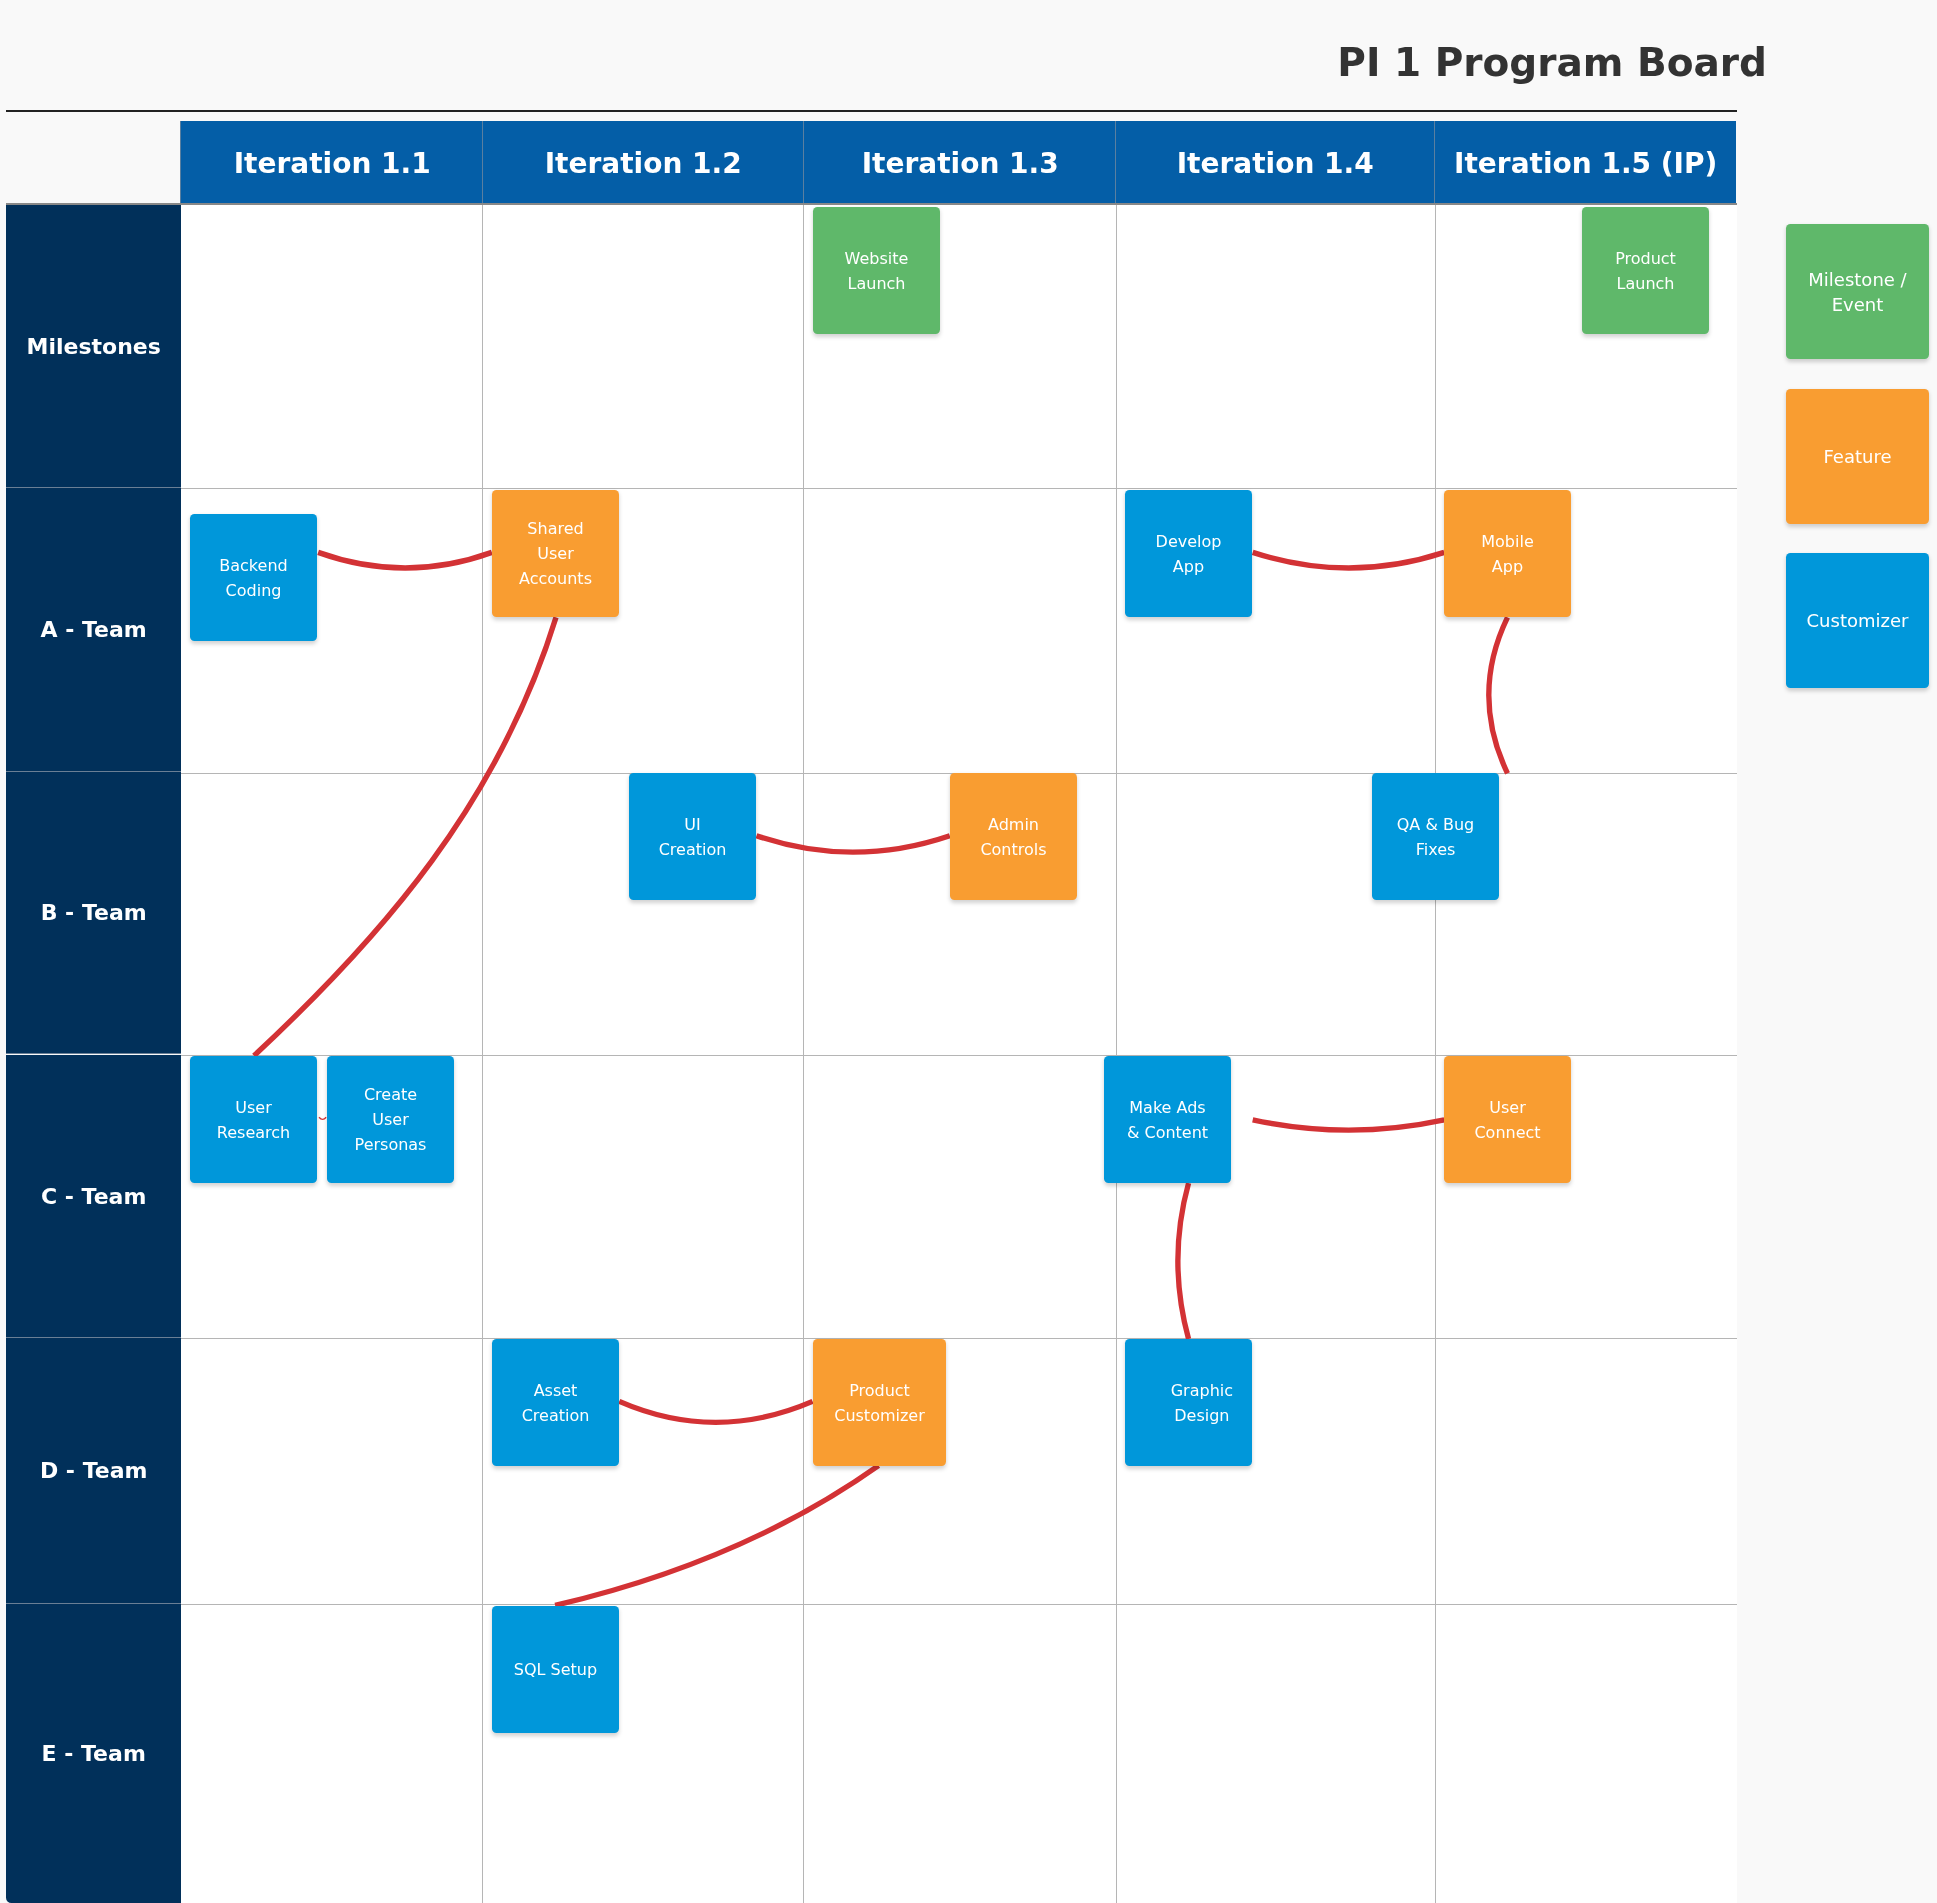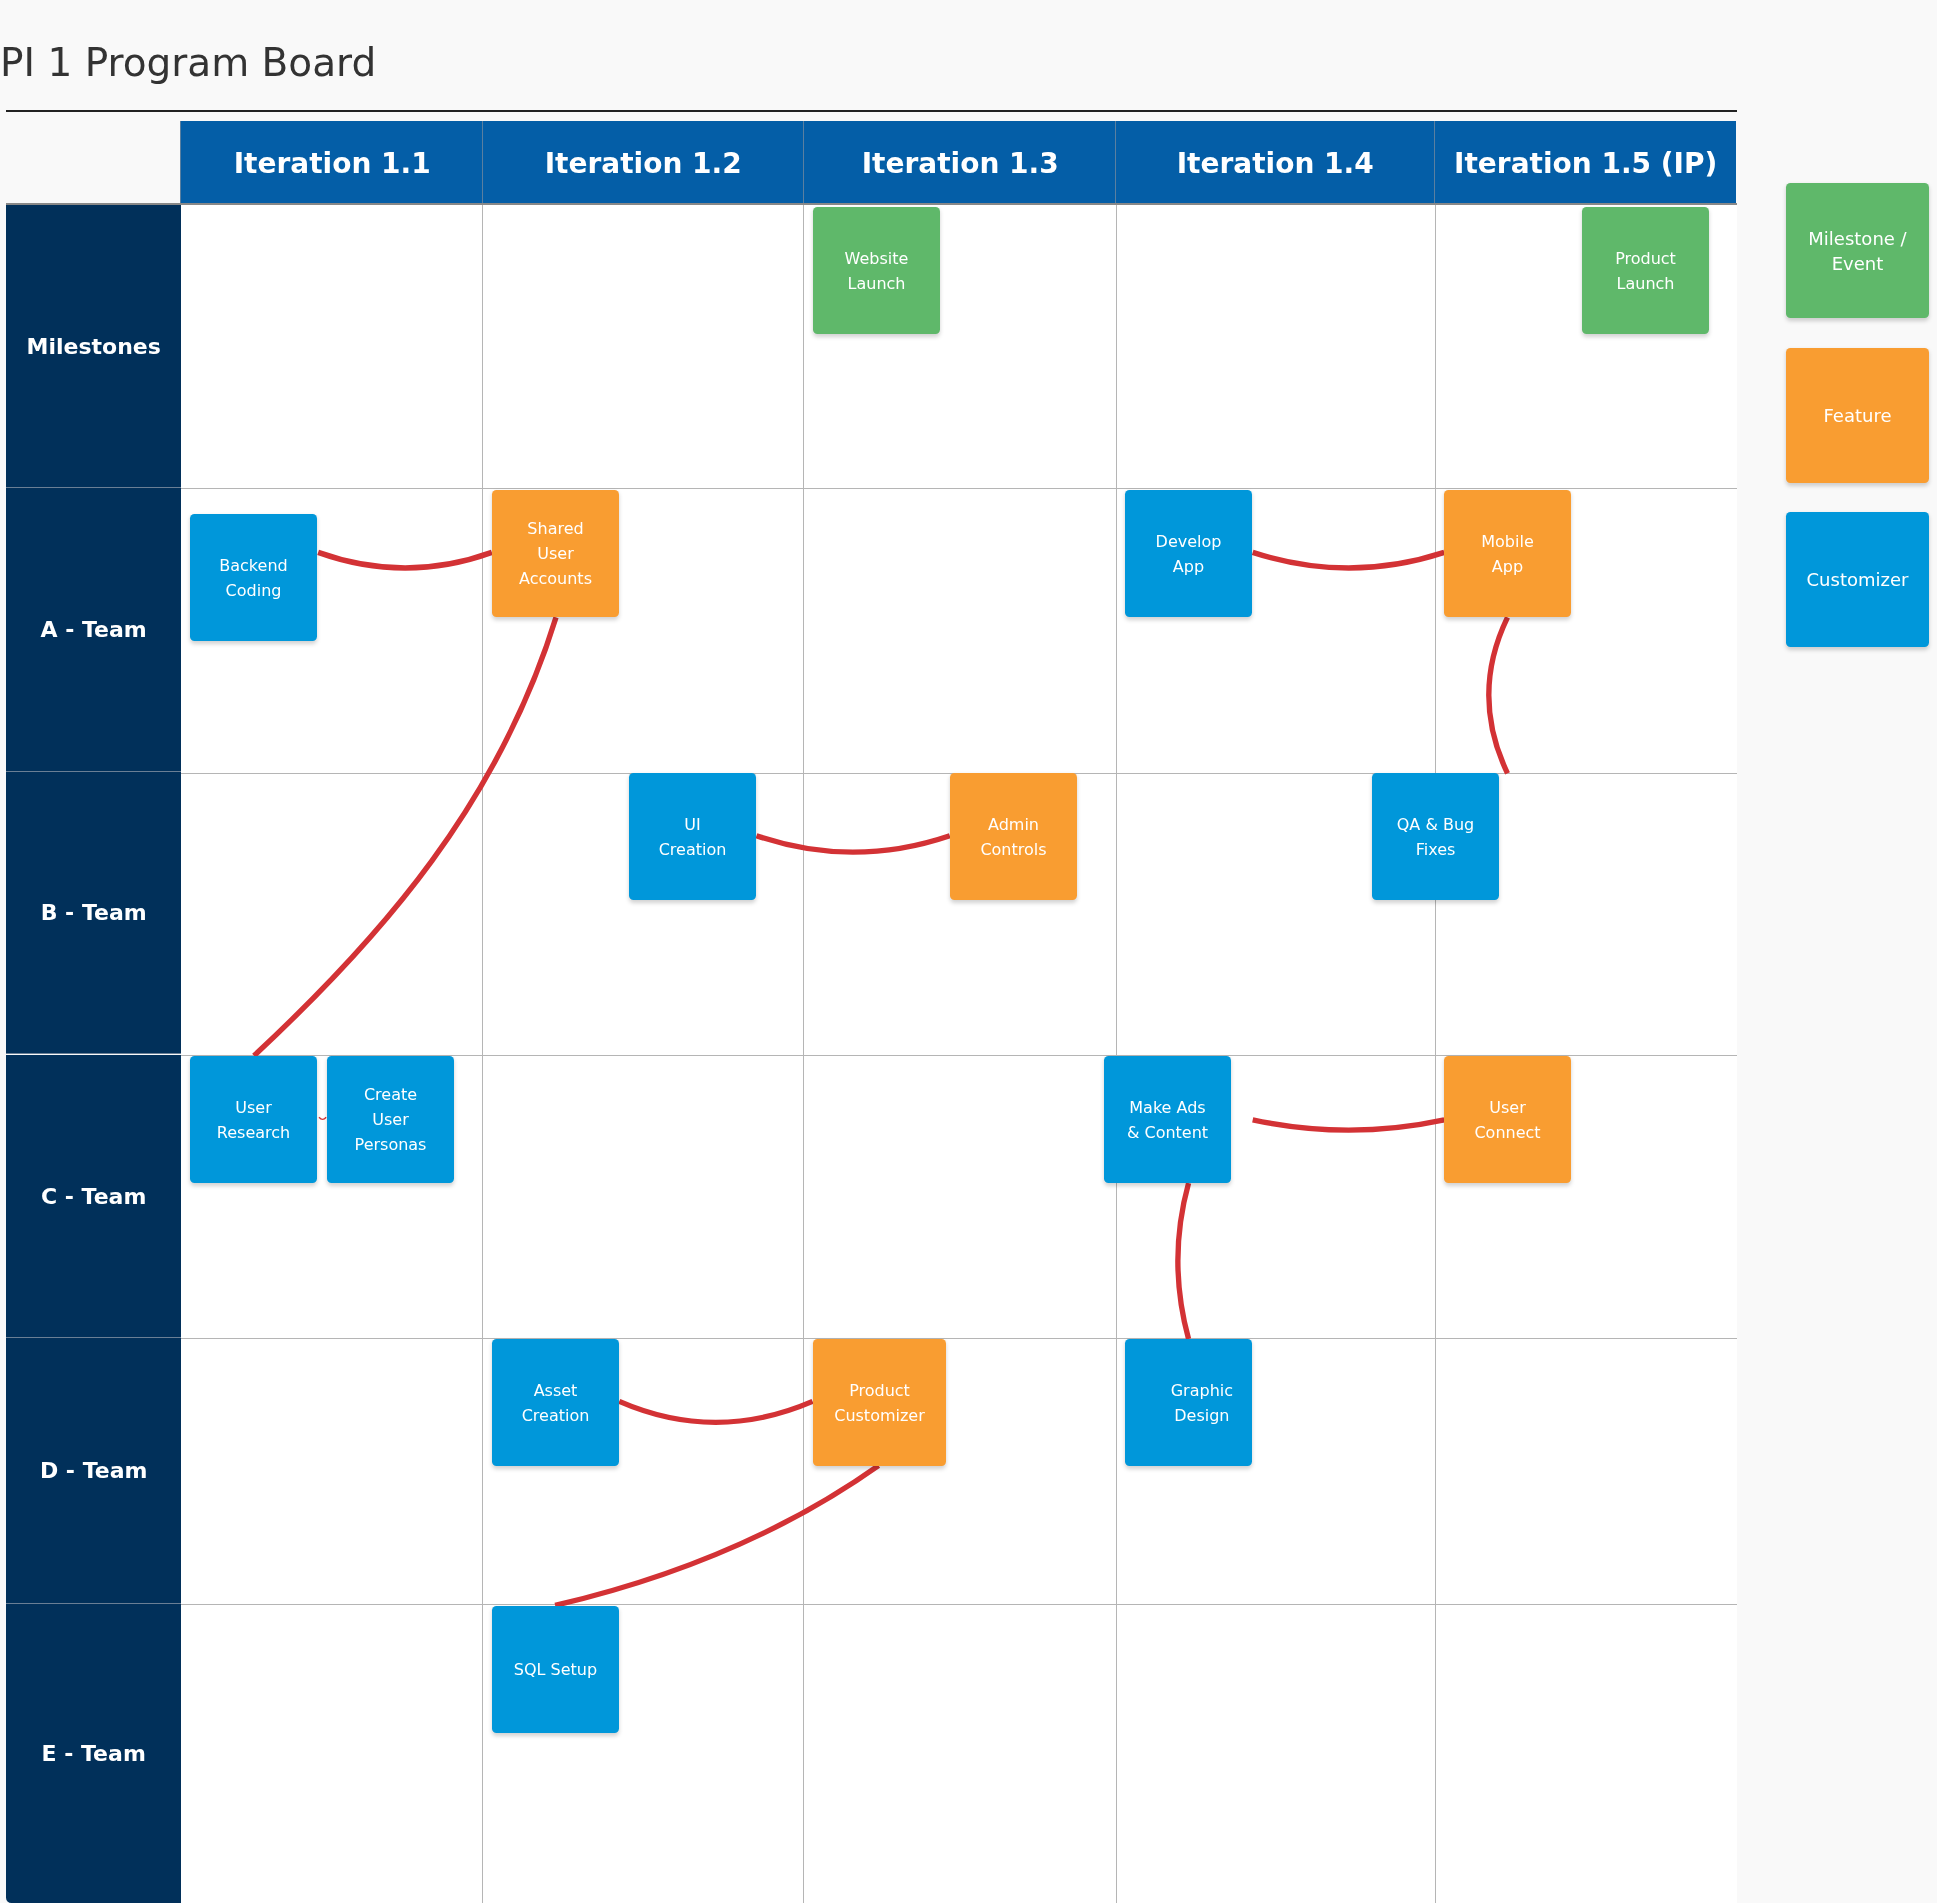--- a/index.html
+++ b/index.html
@@ -2,22 +2,22 @@
 <html style="font-size:14.3px"><head>
 <meta charset="utf-8">
 <style>
   html, body { margin: 0; padding: 0; }
   body {
     width: 1937px; height: 1903px; position: relative; overflow: hidden;
     background: #f9f9f9;
     font-family: "DejaVu Sans", "Liberation Sans", sans-serif;
   }
   .title {
-    position: absolute; left: 0; top: 36px; width: 1743px; text-align: left;
-    font-size: 39px; font-weight: normal; color: #333333; line-height: 53px;
+    position: absolute; left: 0; top: 36px; width: 1743px; text-align: right;
+    font-size: 39px; font-weight: bold; color: #333333; line-height: 53px; padding-left: 24px;
   }
   .top-rule { position: absolute; left: 6.2px; top: 110px; width: 1731px; height: 1.8px; background: #222; }
   .board { position: absolute; left: 6.2px; top: 121px; width: 1731px; height: 1782px; }
   .corner { position: absolute; left: 0; top: 0; width: 174px; height: 84px; background: #f9f9f9; }
   .col-head {
     position: absolute; top: 0; height: 84px; background: #045ea7;
     color: #fff; font-weight: bold; font-size: 28px;
     display: flex; align-items: center; justify-content: center;
     border-left: 0.9px solid #5a7fa0; box-sizing: border-box;
   }
@@ -38,20 +38,21 @@
     box-shadow: 0 2.7px 4.5px rgba(0,0,0,0.18); white-space: pre-line;
   }
   .milestone { background: #5fb86a; }
   .feature { background: #f99d31; }
   .dependency { background: #0097da; }
   .legend-card {
     position: absolute; left: 1786px; width: 143px; height: 135px; border-radius: 4.5px;
     color: #fff; font-size: 18px; line-height: 25px; text-align: center;
     display: flex; align-items: center; justify-content: center; white-space: pre-line;
     box-shadow: 0 2.7px 4.5px rgba(0,0,0,0.18);
+    margin-top: 41px;
   }
   svg.links { position: absolute; left: 0; top: 0; pointer-events: none; }
 </style>
 </head>
 <body>
 
 <div class="title">PI 1 Program Board</div>
 <div class="top-rule"></div>
 
 <div class="board">

